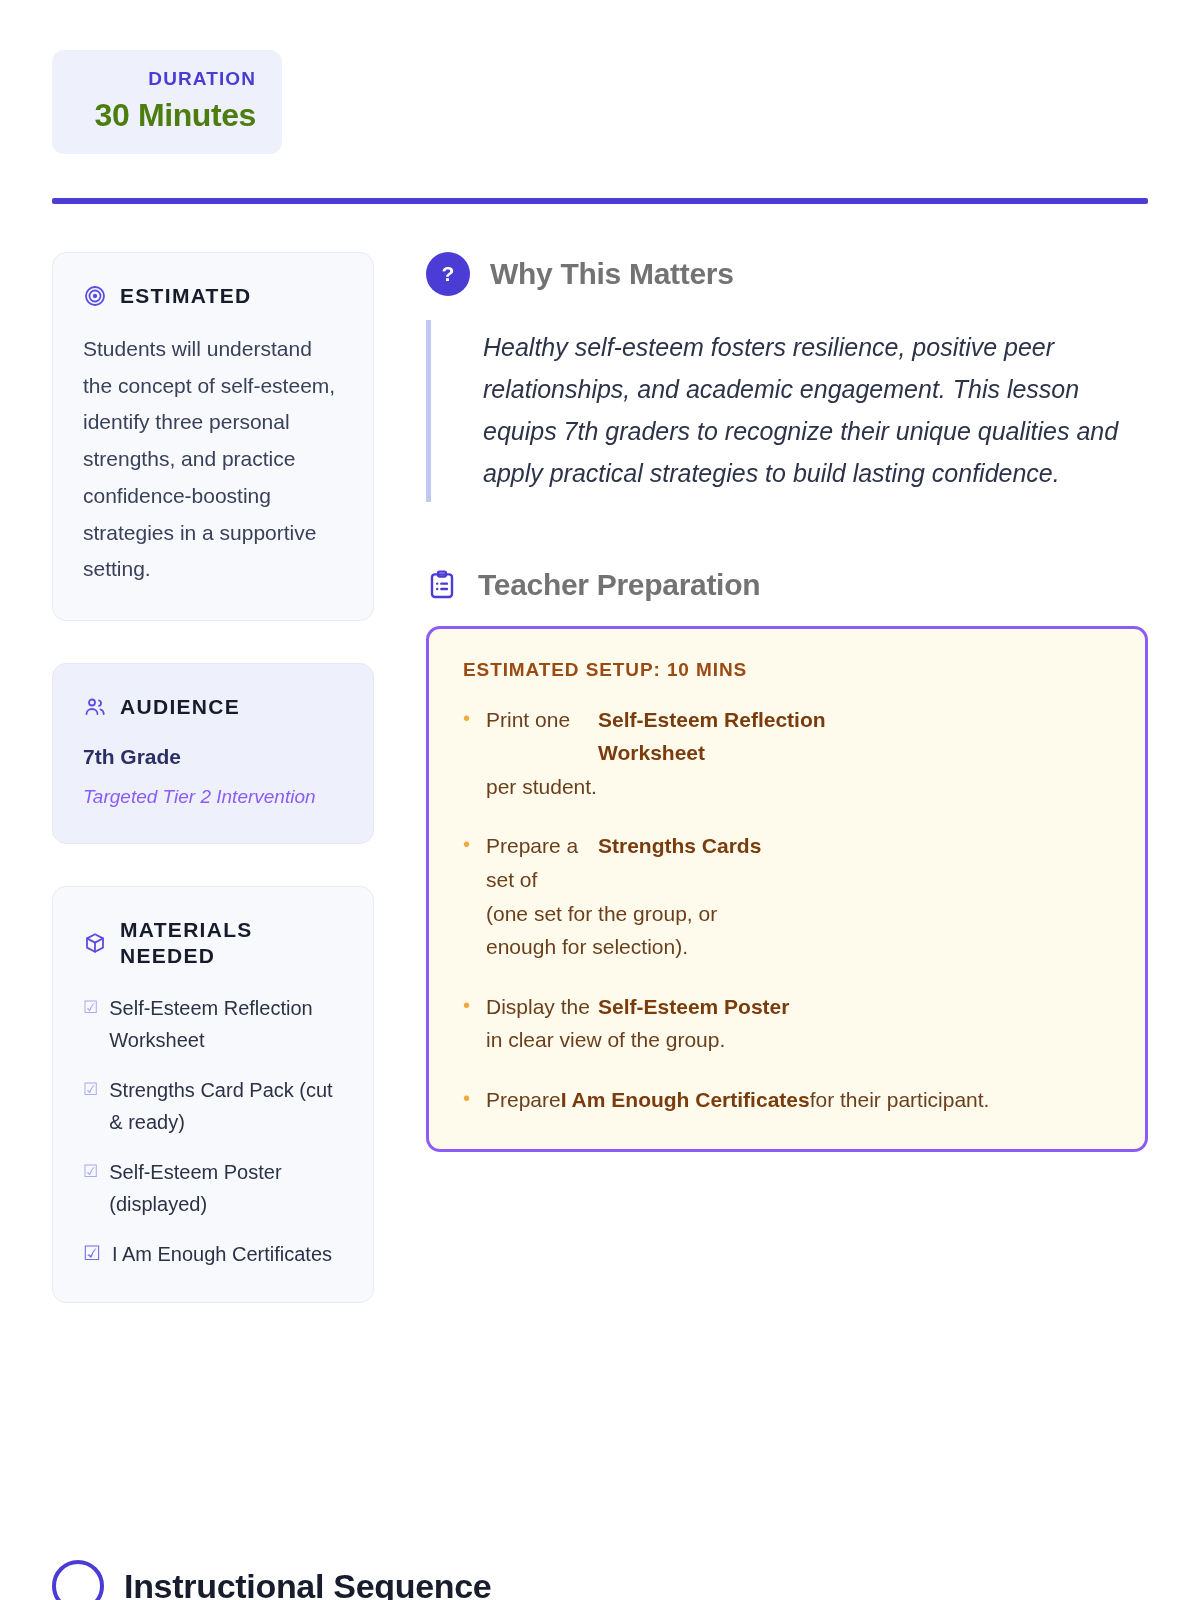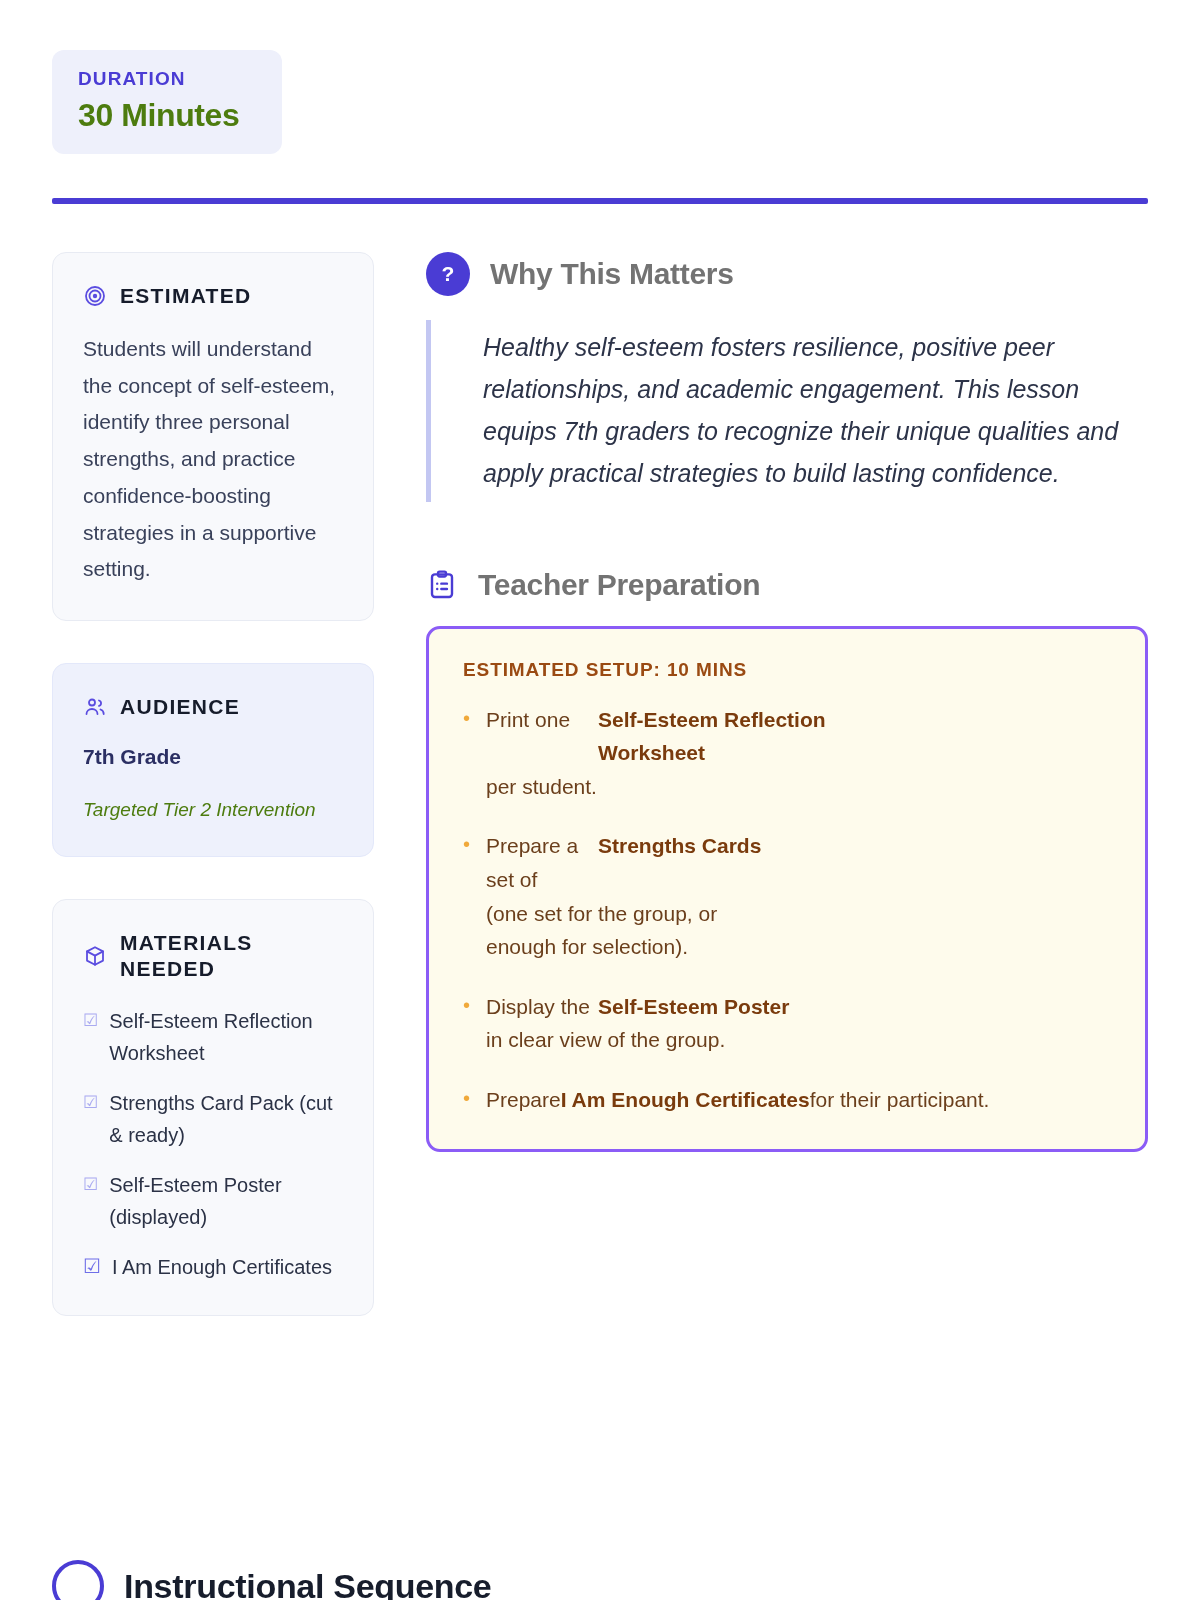--- a/index.html
+++ b/index.html
@@ -46,21 +46,21 @@
     font-weight: 400;
     letter-spacing: -0.2px;
   }
 
   .duration-badge {
     background: #eef0fb;
     border-radius: 12px;
     padding: 18px 26px 20px 26px;
     min-width: 230px;
     box-sizing: border-box;
-    text-align: left;
+    text-align: right;
     margin-top: 6px;
   }
   .duration-label {
     font-size: 19px;
     font-weight: 700;
     letter-spacing: 1.1px;
     color: #4a3cd4;
     line-height: 1.2;
   }
   .duration-value {
@@ -131,23 +131,23 @@
   }
   .aud-grade {
     font-size: 21px;
     font-weight: 700;
     color: #2b2f63;
     line-height: 1.4;
   }
   .aud-note {
     font-size: 19px;
     font-style: italic;
-    color: #4d7c0f;
+    color: #8b5cf6;
     line-height: 1.5;
-    margin-top: 24px;
+    margin-top: 11px;
   }
 
   .mat-list { margin: 0; padding: 0; list-style: none; }
   .mat-item {
     display: flex;
     gap: 11px;
     align-items: flex-start;
     font-size: 20px;
     line-height: 1.6;
     color: #2b3246;

